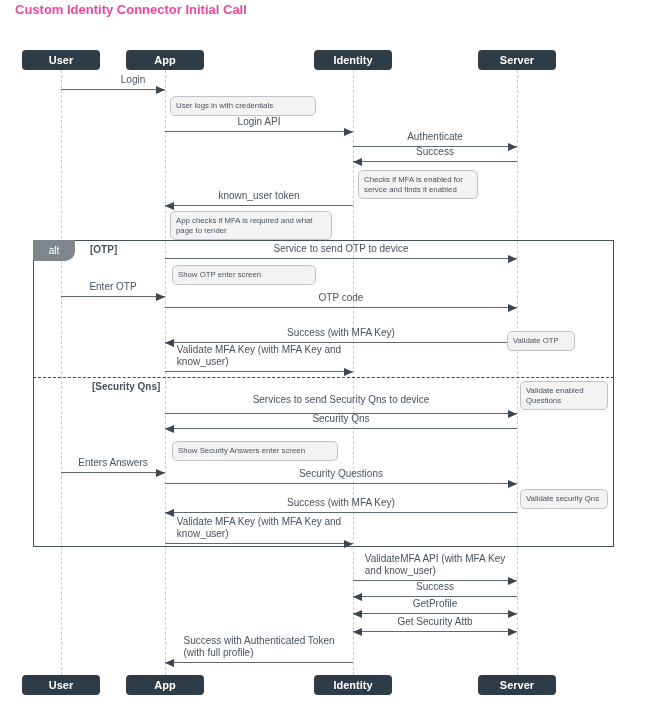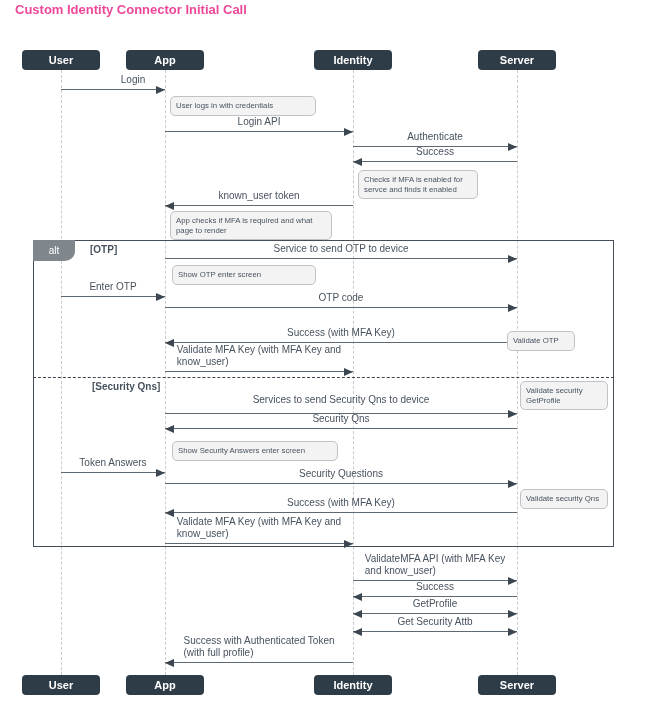--- a/index.html
+++ b/index.html
@@ -74,21 +74,21 @@
       <div class="msg-label" style="left: 259px; top: 344px; text-align: left;">Validate MFA Key (with MFA Key and
 know_user)</div>
       <div class="msg-line" style="left: 165px; top: 413px; width: 352px;"></div>
       <div class="head r" style="left: 508px; top: 409.5px;"></div>
       <div class="msg-label" style="left: 341px; top: 394px; text-align: left;">Services to send Security Qns to device</div>
       <div class="msg-line" style="left: 165px; top: 428px; width: 352px;"></div>
       <div class="head l" style="left: 165px; top: 424.5px;"></div>
       <div class="msg-label" style="left: 341px; top: 413px; text-align: center;">Security Qns</div>
       <div class="msg-line" style="left: 61px; top: 472px; width: 104px;"></div>
       <div class="head r" style="left: 156px; top: 468.5px;"></div>
-      <div class="msg-label" style="left: 113px; top: 457px; text-align: center;">Token Answers</div>
+      <div class="msg-label" style="left: 113px; top: 457px; text-align: center;">Enters Answers</div>
       <div class="msg-line" style="left: 165px; top: 483px; width: 352px;"></div>
       <div class="head r" style="left: 508px; top: 479.5px;"></div>
       <div class="msg-label" style="left: 341px; top: 468px; text-align: center;">Security Questions</div>
       <div class="msg-line" style="left: 165px; top: 512px; width: 352px;"></div>
       <div class="head l" style="left: 165px; top: 508.5px;"></div>
       <div class="msg-label" style="left: 341px; top: 497px; text-align: center;">Success (with MFA Key)</div>
       <div class="msg-line" style="left: 165px; top: 543px; width: 188px;"></div>
       <div class="head r" style="left: 344px; top: 539.5px;"></div>
       <div class="msg-label" style="left: 259px; top: 516px; text-align: left;">Validate MFA Key (with MFA Key and
 know_user)</div>
@@ -109,21 +109,21 @@
       <div class="msg-label" style="left: 435px; top: 616px; text-align: center;">Get Security Attb</div>
       <div class="msg-line" style="left: 165px; top: 662px; width: 188px;"></div>
       <div class="head l" style="left: 165px; top: 658.5px;"></div>
       <div class="msg-label" style="left: 259px; top: 635px; text-align: left;">Success with Authenticated Token
 (with full profile)</div>
       <div class="note nowrap" style="left: 170px; top: 96px; width: 146px;">User logs in with credentials</div>
       <div class="note" style="left: 358px; top: 170px; width: 120px;">Checks if MFA is enabled for servce and finds it enabled</div>
       <div class="note" style="left: 170px; top: 211px; width: 162px;">App checks if MFA is required and what page to render</div>
       <div class="note nowrap" style="left: 172px; top: 265px; width: 144px;">Show OTP enter screen</div>
       <div class="note nowrap" style="left: 507px; top: 311px; width: 68px; margin-top: 20px;">Validate OTP</div>
-      <div class="note" style="left: 520px; top: 381px; width: 88px;">Validate security GetProfile</div>
+      <div class="note" style="left: 520px; top: 381px; width: 88px;">Validate enabled Questions</div>
       <div class="note nowrap" style="left: 172px; top: 441px; width: 166px;">Show Security Answers enter screen</div>
       <div class="note nowrap" style="left: 520px; top: 489px; width: 88px;">Validate security Qns</div>
       <div class="actor-box" style="left: 22px; top: 50px; width: 78px;">User</div>
       <div class="actor-box" style="left: 22px; top: 675px; width: 78px;">User</div>
       <div class="actor-box" style="left: 126px; top: 50px; width: 78px;">App</div>
       <div class="actor-box" style="left: 126px; top: 675px; width: 78px;">App</div>
       <div class="actor-box" style="left: 314px; top: 50px; width: 78px;">Identity</div>
       <div class="actor-box" style="left: 314px; top: 675px; width: 78px;">Identity</div>
       <div class="actor-box" style="left: 478px; top: 50px; width: 78px;">Server</div>
       <div class="actor-box" style="left: 478px; top: 675px; width: 78px;">Server</div>

